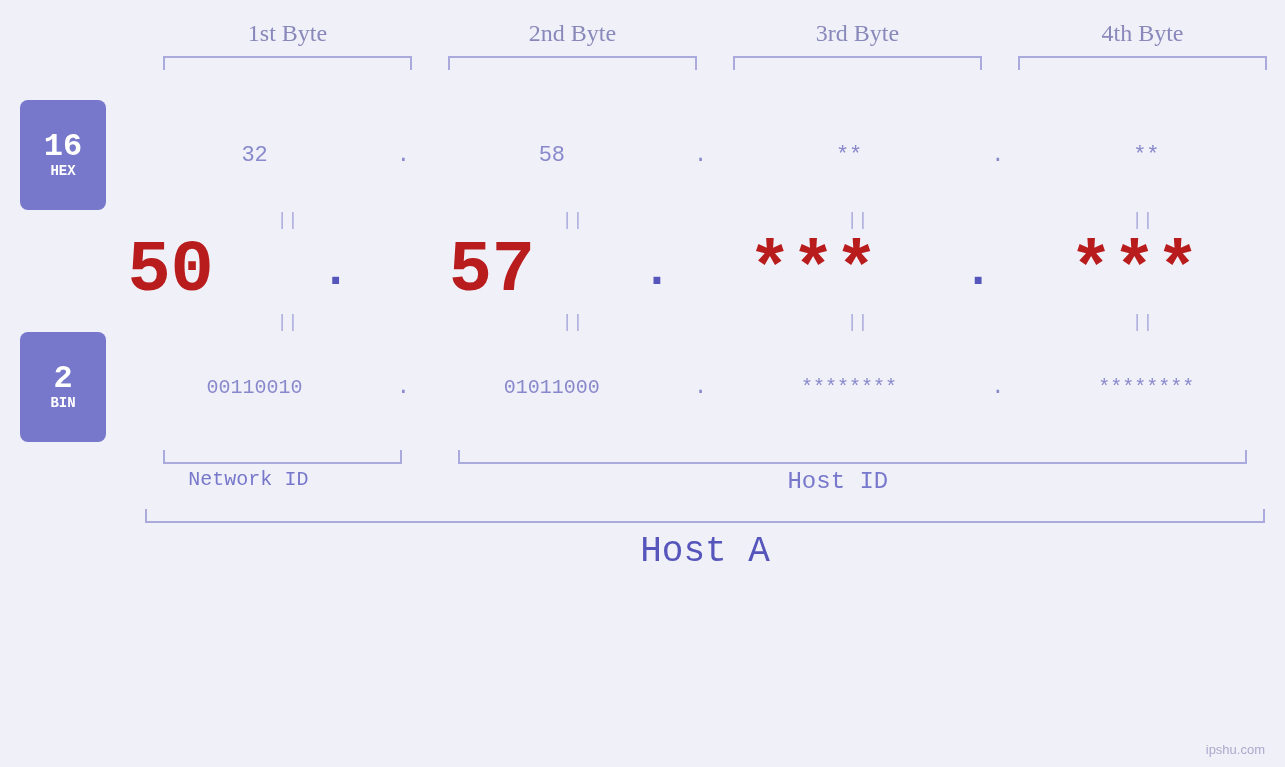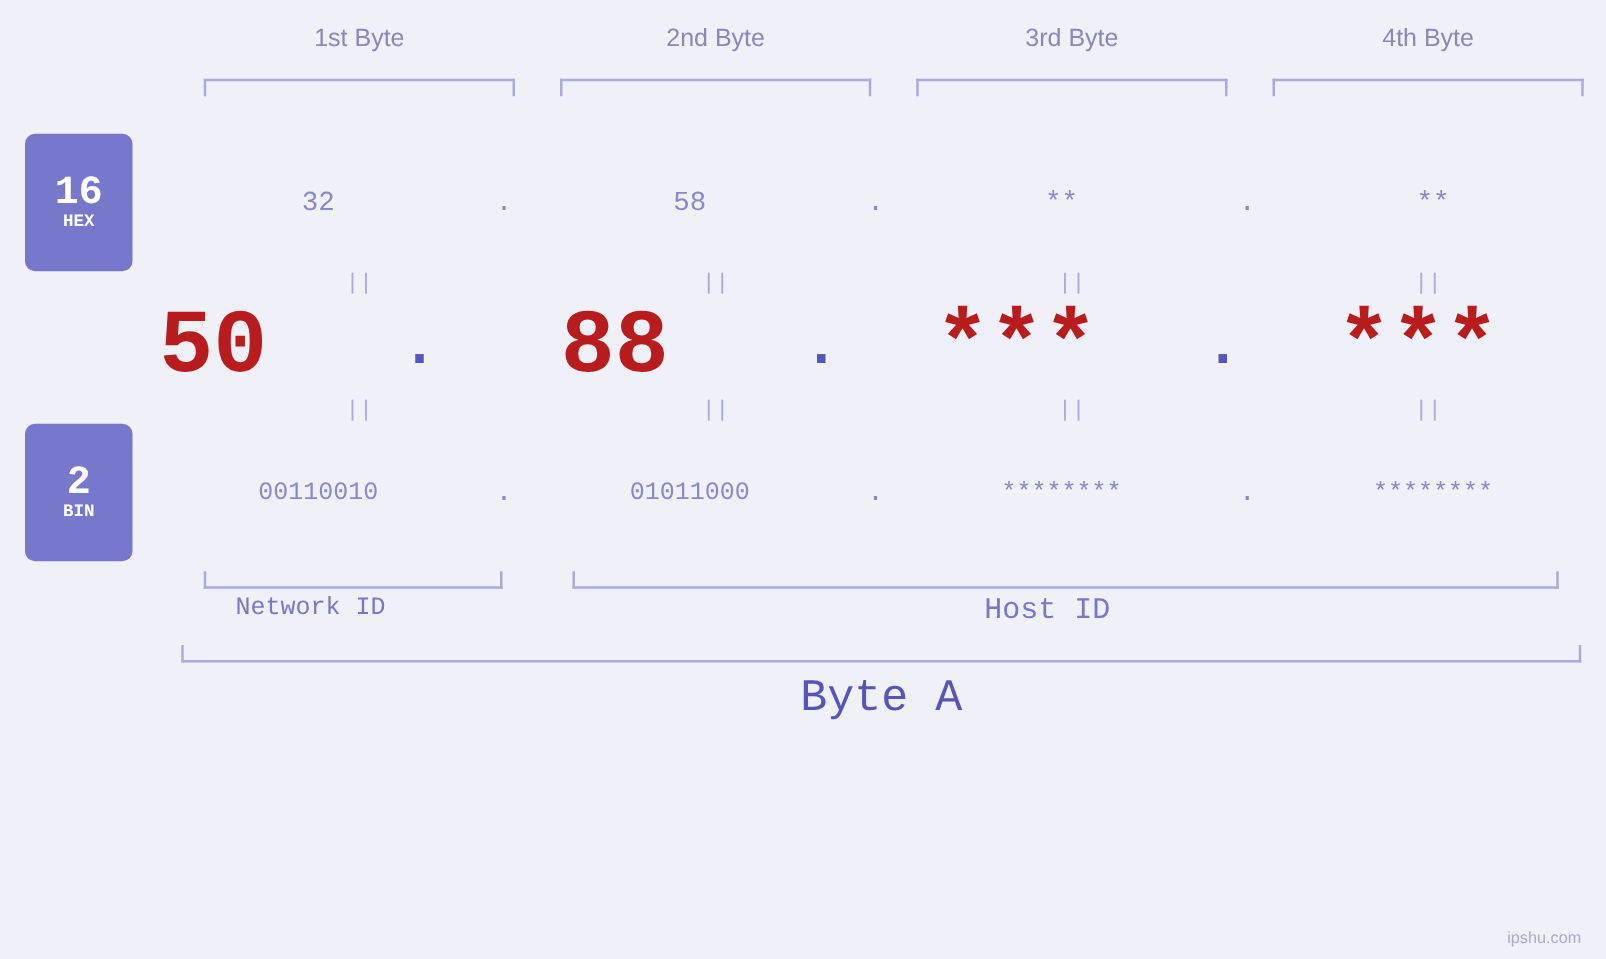--- a/index.html
+++ b/index.html
@@ -29,23 +29,23 @@
       display: flex;
       width: 100%;
       padding-left: 145px;
       margin-bottom: 0px;
     }
 
     .byte-col {
       flex: 1;
       text-align: center;
       color: #8888bb;
-      font-size: 20px;
-      font-family: Liberation Sans, sans-serif;
-      padding-bottom: 20px;
+      font-size: 24px;
+      font-family: Liberation Serif, serif;
+      padding-bottom: 9px;
     }
 
     
     .bracket-row {
       display: flex;
       width: 100%;
       padding-left: 145px;
       margin-bottom: 30px;
     }
 
@@ -208,21 +208,21 @@
     <div class="eq-item">||</div>
     <div class="eq-item">||</div>
     <div class="eq-item">||</div>
     <div class="eq-item">||</div>
   </div>
 
   <div class="data-section">
     <div class="values-row">
       <div class="byte-value xlarge">50</div>
       <div class="dot xlarge">.</div>
-      <div class="byte-value xlarge">88</div>
+      <div class="byte-value xlarge">57</div>
       <div class="dot xlarge">.</div>
       <div class="byte-value xlarge">***</div>
       <div class="dot xlarge">.</div>
       <div class="byte-value xlarge">***</div>
     </div>
   </div>
 
   <div class="equals-section">
     <div class="eq-item">||</div>
     <div class="eq-item">||</div>
@@ -263,18 +263,18 @@
     <div style="flex:1; text-align:center; color:#7777cc; font-size:20px; font-family:'Courier New',monospace; padding:4px 0;">Network ID</div>
     <div style="width:20px;"></div>
     <div style="flex:3; text-align:center; color:#7777cc; font-size:24px; font-family:'Courier New',monospace; padding:4px 0;">Host ID</div>
   </div>
 
   <div style="display:flex; width:100%; padding-left:145px; padding-right:20px;">
     <div style="flex:1; height:14px; border:2px solid #aaaadd; border-top:none;"></div>
   </div>
 
   <div style="display:flex; width:100%; padding-left:145px; padding-right:20px; justify-content:center; margin-top:8px;">
-    <div class="class-label">Byte A</div>
+    <div class="class-label">Host A</div>
   </div>
 
   <div class="watermark">ipshu.com</div>
 
 </div>
 
 </body></html>

